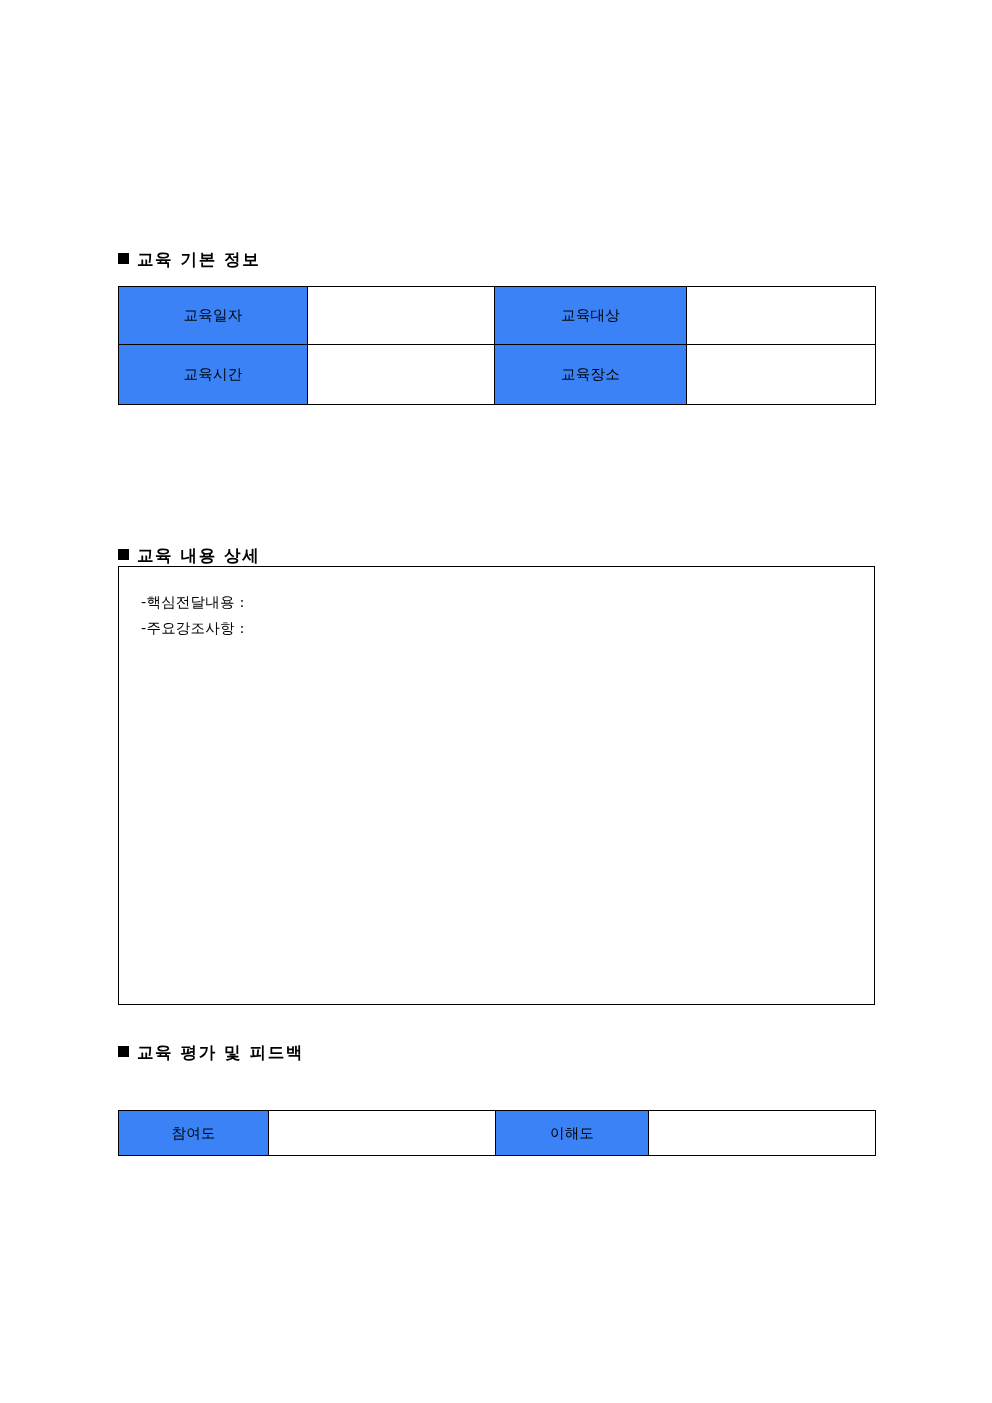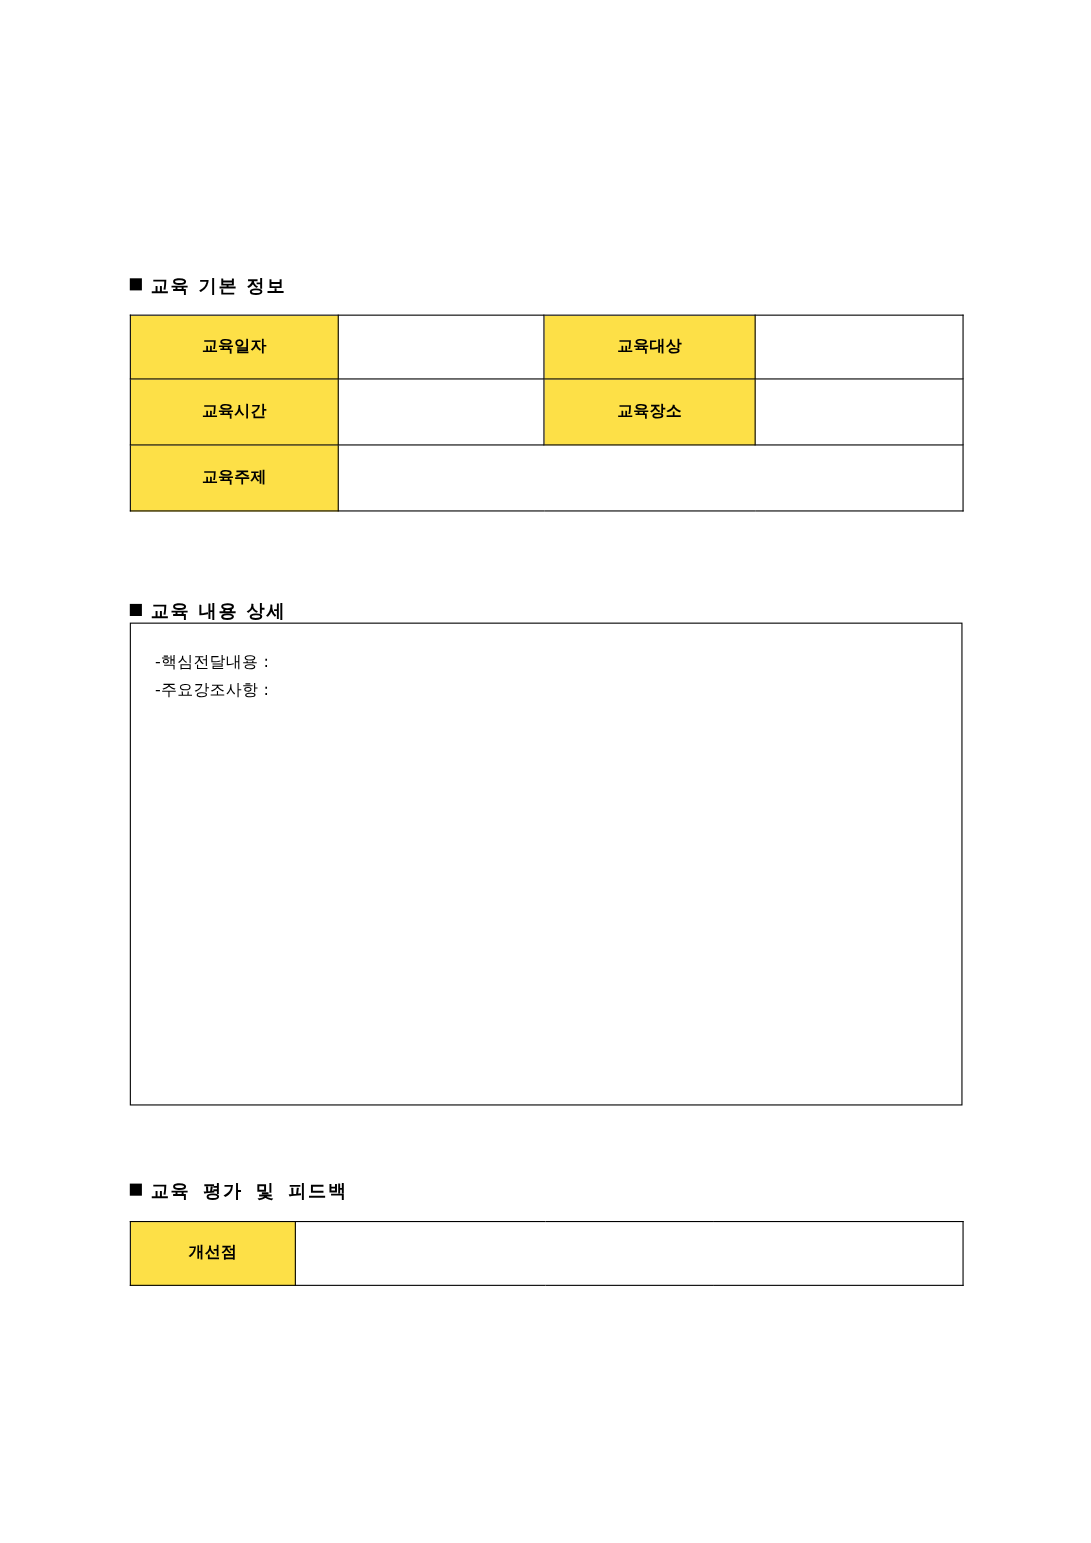--- a/index.html
+++ b/index.html
@@ -48,39 +48,39 @@
   .section-heading .bullet {
     display: inline-block;
     width: 11px;
     height: 11px;
     background: #000000;
     margin-right: 8px;
     vertical-align: 1px;
   }
   #heading-basic  { top: 249px; }
   #heading-detail { top: 529px; margin-top: 16px; }
-  #heading-eval   { top: 1073px; font-family: Liberation Mono, monospace; }
+  #heading-eval   { top: 1042px; }
 
   
   table.form-table {
     position: absolute;
     border-collapse: collapse;
     table-layout: fixed;
     font-size: 14.5px;
   }
   table.form-table td {
     border: 1px solid #000000;
     padding: 0;
     vertical-align: middle;
     text-align: center;
     line-height: 1.3;
   }
   td.label-cell {
-    background: #fde047;
-    font-weight: bold;
+    background: #3b82f6;
+    font-weight: normal;
     letter-spacing: 0.2px;
   }
   td.value-cell {
     background: #ffffff;
   }
 
   
   #table-basic {
     left: 118px;
     top: 286px;
@@ -140,24 +140,20 @@
         <td class="value-cell"></td>
         <td class="label-cell">교육대상</td>
         <td class="value-cell"></td>
       </tr>
       <tr class="tall">
         <td class="label-cell">교육시간</td>
         <td class="value-cell"></td>
         <td class="label-cell">교육장소</td>
         <td class="value-cell"></td>
       </tr>
-      <tr class="tall">
-        <td class="label-cell">교육주제</td>
-        <td class="value-cell" colspan="3"></td>
-      </tr>
     </tbody>
   </table>
 
   <div class="section-heading" id="heading-detail">
     <span class="bullet"></span><span>교육 내용 상세</span>
   </div>
 
   <div class="content-box">
     <div class="prompt-line">-핵심전달내용 :</div>
     <div class="prompt-line">-주요강조사항 :</div>
@@ -168,20 +164,22 @@
   </div>
 
   <table class="form-table" id="table-eval">
     <colgroup>
       <col style="width:150px">
       <col style="width:227px">
       <col style="width:153px">
       <col style="width:227px">
     </colgroup>
     <tbody>
-      <tr class="r2">
-        <td class="label-cell">개선점</td>
-        <td class="value-cell" colspan="3"></td>
+      <tr class="r1">
+        <td class="label-cell">참여도</td>
+        <td class="value-cell"></td>
+        <td class="label-cell">이해도</td>
+        <td class="value-cell"></td>
       </tr>
     </tbody>
   </table>
 
 </div>
 
 </body></html>

